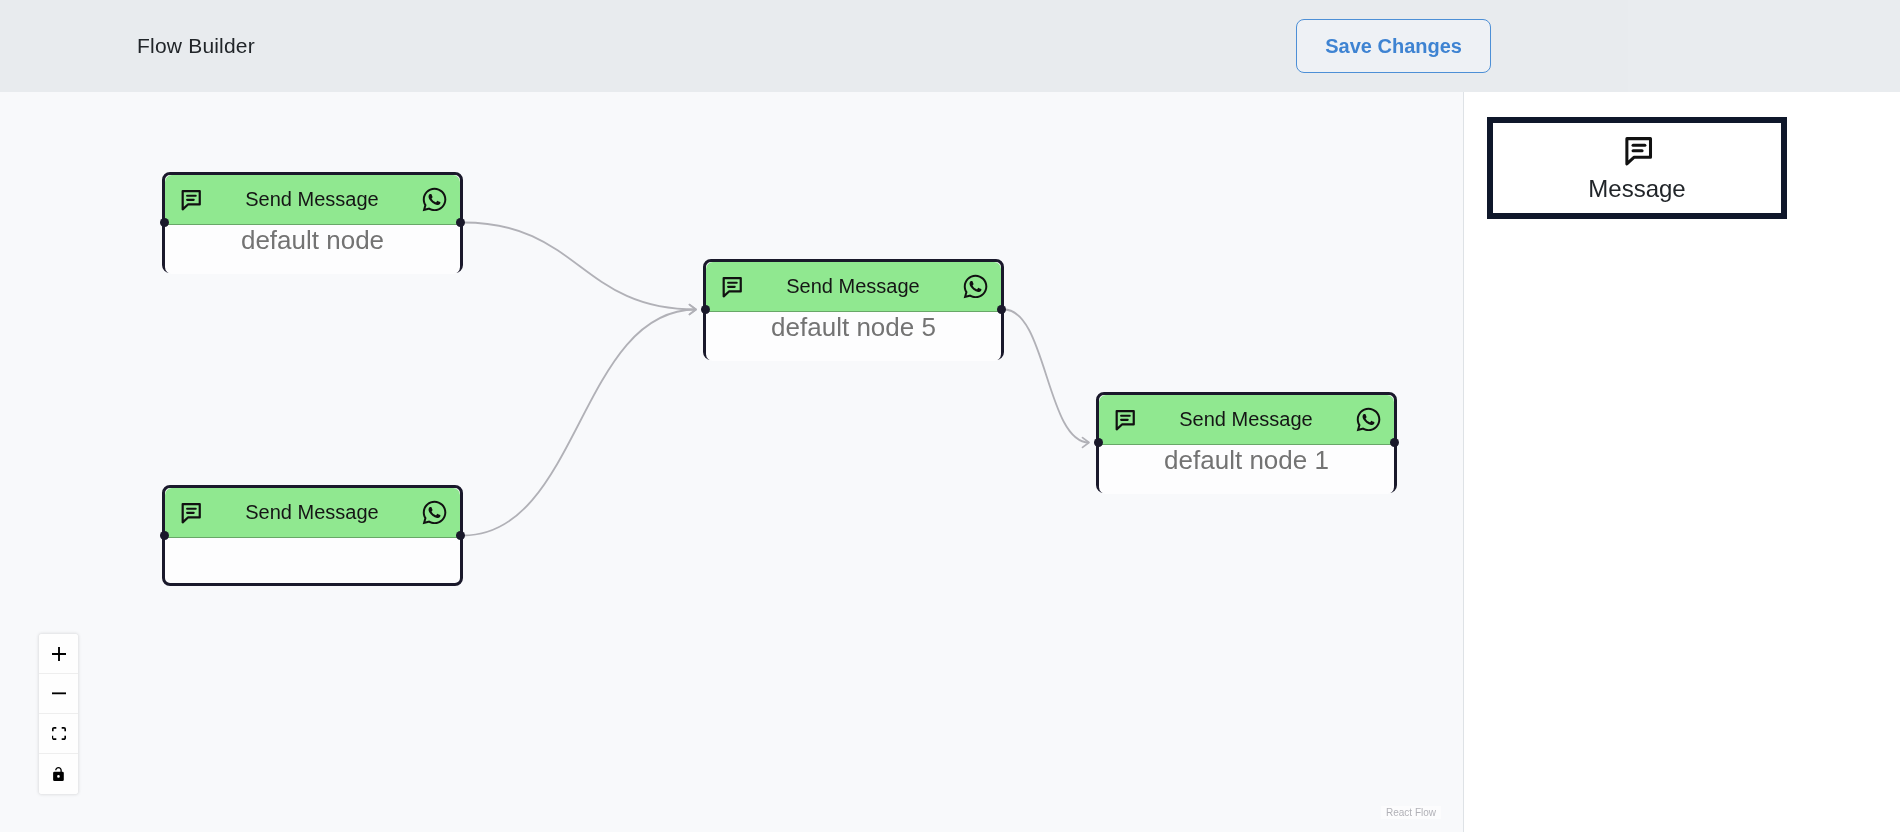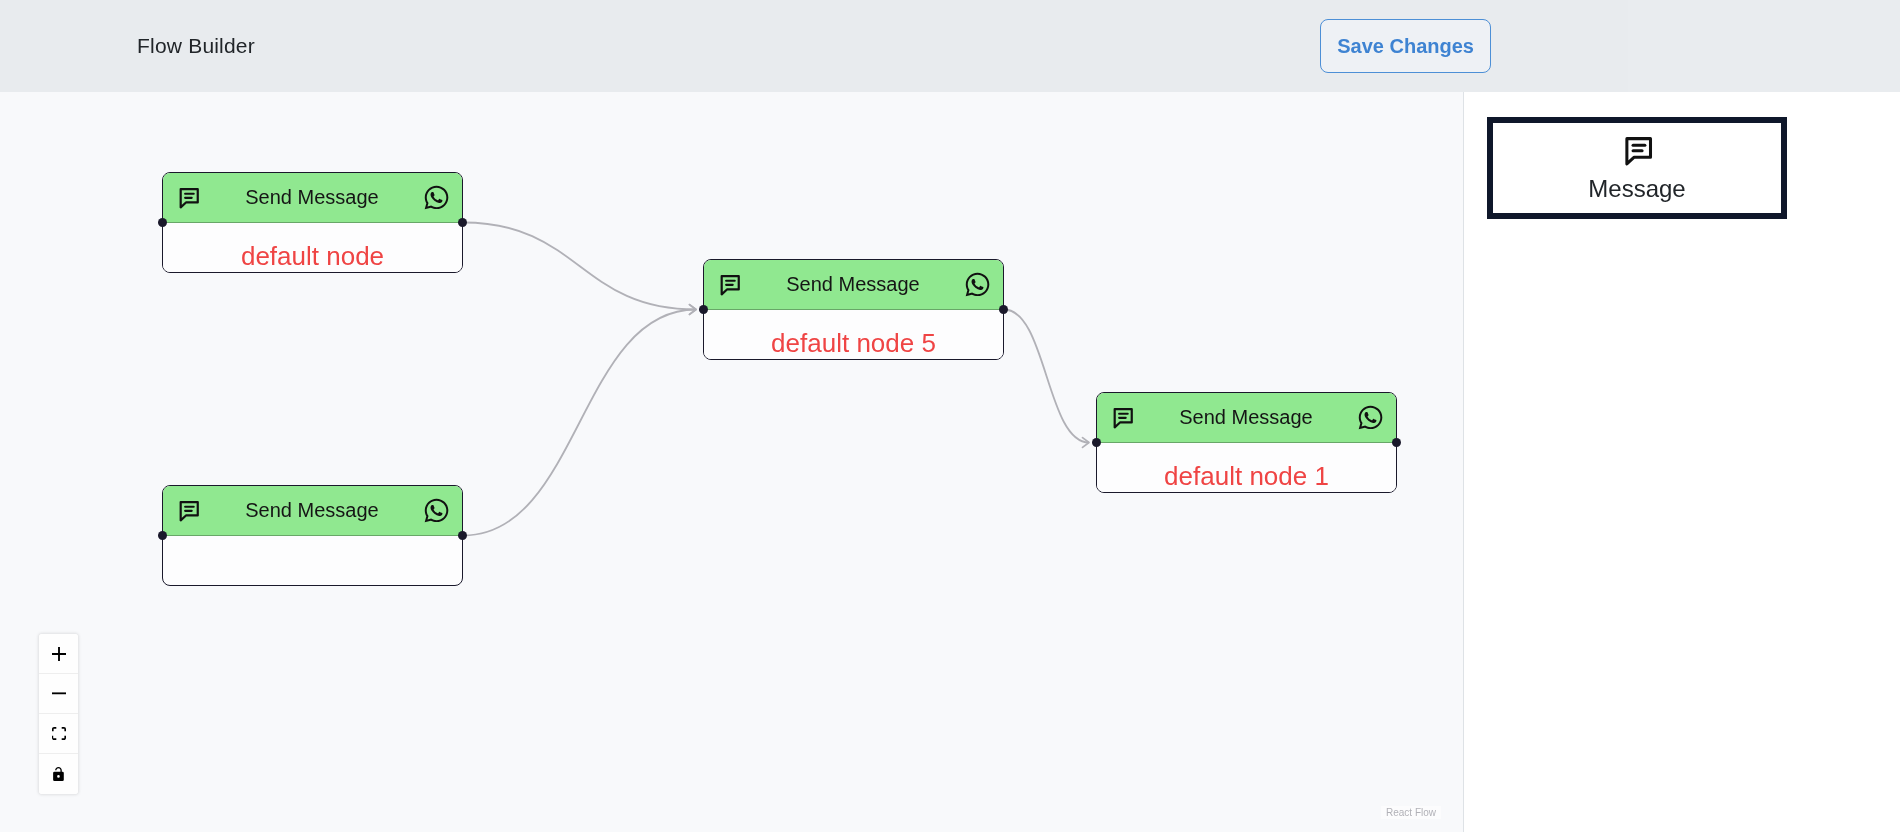--- a/index.html
+++ b/index.html
@@ -9,21 +9,21 @@
   .app { position:relative; width:1900px; height:832px; }
 
   
   .app-header {
     position:absolute; top:0; left:0; width:1628px; height:92px;
     background:#e8ebee; display:flex; align-items:center;
     justify-content:space-between; padding:0 137px;
   }
   .page-title { font-size:21px; color:#212529; letter-spacing:.2px; }
   .save-btn {
-    height:54px; padding:0 16px; font-family:"Liberation Sans",sans-serif;
+    height:54px; padding:0 28px; font-family:"Liberation Sans",sans-serif;
     font-size:20px; font-weight:600; color:#3e83d2;
     background:#eef1f5; border:1px solid #4d8fd6; border-radius:8px;
     cursor:pointer;
   }
 
   
   .main { position:absolute; top:92px; left:0; width:1900px; height:740px; display:flex; }
 
   .canvas {
     position:relative; width:1463px; height:740px;
@@ -34,34 +34,34 @@
     background:#ffffff; border-left:1px solid #dee2e6;
   }
 
   
   .edges-layer { position:absolute; top:0; left:0; width:1463px; height:740px; pointer-events:none; }
   .edges-layer path { pointer-events:stroke; }
 
   
   .flow-node {
     position:absolute; width:301px; height:101px;
-    background:#fdfdfe; border:1px solid #404040; border-radius:8px;
+    background:#fdfdfe; border:3px solid #404040; border-radius:8px;
     cursor:grab;
   }
   .node-header {
     height:50px; border-radius:7px 7px 0 0;
     border-bottom:1px solid rgba(0,0,0,.28);
     display:flex; align-items:center; padding:0 12px;
   }
   .node-header-label {
     flex:1; text-align:center; font-size:20px; color:#151515;
   }
   .node-body {
-    height:49px; display:flex; align-items:flex-end; justify-content:center;
-    font-size:26px; color:#ef4444; border-radius:0 0 7px 7px; background:#fdfdfe;
+    height:49px; display:flex; align-items:flex-start; justify-content:center;
+    font-size:26px; color:#737373; border-radius:0 0 7px 7px; background:#fdfdfe;
   }
   .handle {
     position:absolute; width:9px; height:9px; border-radius:50%;
     background:#1a192b; top:calc(50% - 4.5px); cursor:crosshair;
   }
   .handle.left  { left:-5px; }
   .handle.right { right:-5px; }
 
   
   .controls {

